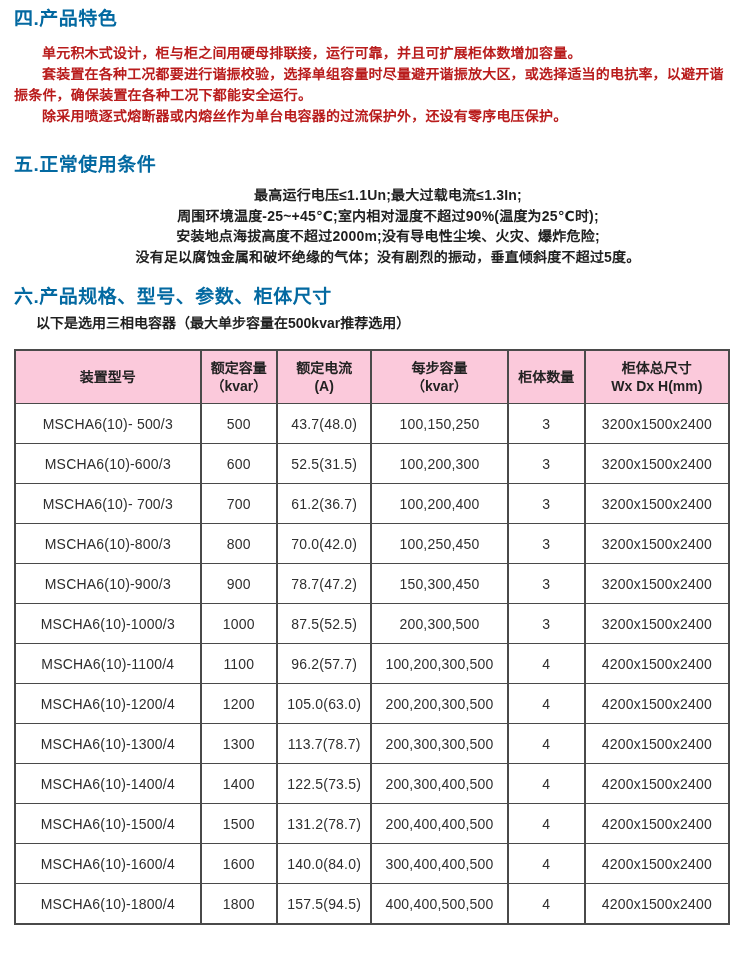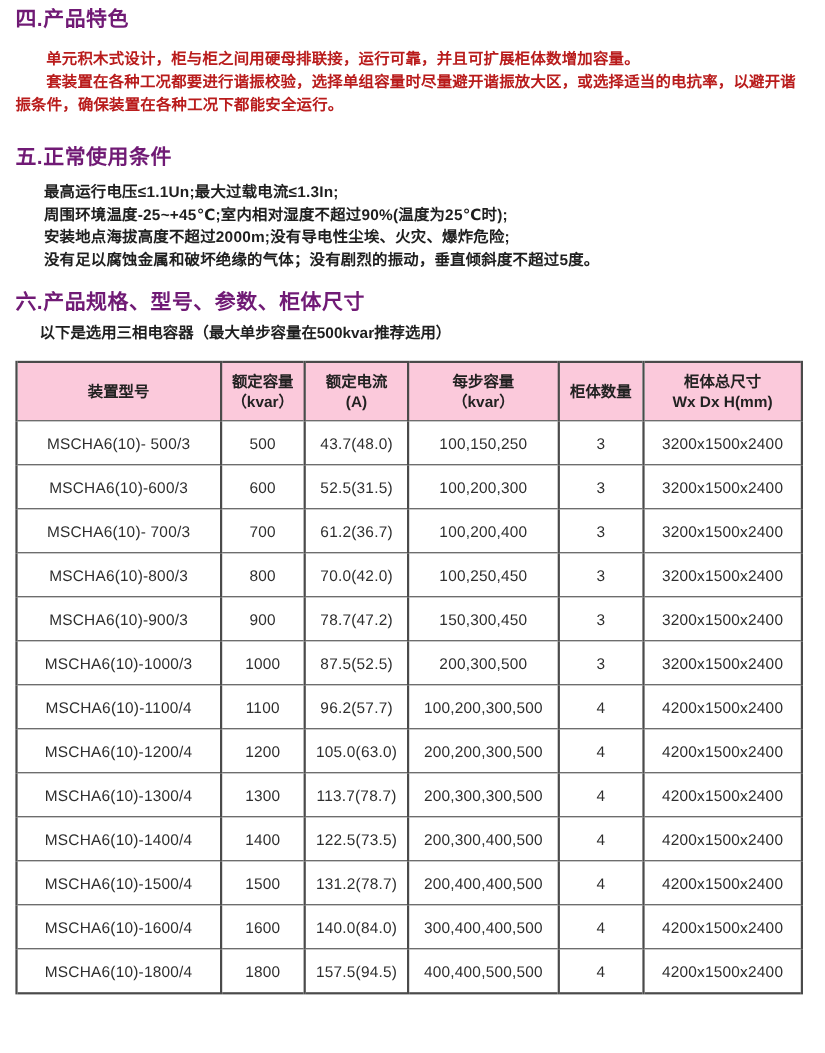--- a/index.html
+++ b/index.html
@@ -15,21 +15,21 @@
     box-sizing:border-box;
     width:750px;
     min-height:957px;
     padding:8px 14px 0 14px;
     overflow:hidden;
   }
   h2.sec-title{
     font-size:19px;
     line-height:22px;
     font-weight:bold;
-    color:#701a75;
+    color:#0369a1;
     margin:0 0 13px 0;
     letter-spacing:0.5px;
   }
   .sec-features .paras p{
     margin:0;
     font-size:14px;
     line-height:21px;
     font-weight:600;
     color:#b91c1c;
     text-indent:2em;
@@ -38,20 +38,21 @@
   .sec-conditions{margin-top:27px;}
   .sec-conditions h2.sec-title{margin-bottom:9px;}
   .sec-conditions .conds p{
     margin:0;
     padding-left:26px;
     font-size:14px;
     line-height:20.5px;
     font-weight:600;
     color:#1f1f1f;
     letter-spacing:0.2px;
+    text-align:center;
   }
   .sec-specs{margin-top:19px;}
   .sec-specs h2.sec-title{margin-bottom:7px;}
   .spec-subtitle{
     margin:0;
     padding-left:22px;
     font-size:14px;
     line-height:17px;
     font-weight:600;
     color:#1f1f1f;
@@ -94,20 +95,21 @@
 </head>
 <body>
 
 <div class="page">
 
   <section class="sec-features">
     <h2 class="sec-title">四.产品特色</h2>
     <div class="paras" id="features-paras">
         <p>单元积木式设计，柜与柜之间用硬母排联接，运行可靠，并且可扩展柜体数增加容量。</p>
         <p>套装置在各种工况都要进行谐振校验，选择单组容量时尽量避开谐振放大区，或选择适当的电抗率，以避开谐振条件，确保装置在各种工况下都能安全运行。</p>
+        <p>除采用喷逐式熔断器或内熔丝作为单台电容器的过流保护外，还设有零序电压保护。</p>
       </div>
   </section>
 
   <section class="sec-conditions">
     <h2 class="sec-title">五.正常使用条件</h2>
     <div class="conds" id="conditions-list">
         <p>最高运行电压≤1.1Un;最大过载电流≤1.3In;</p>
         <p>周围环境温度-25~+45℃;室内相对湿度不超过90%(温度为25℃时);</p>
         <p>安装地点海拔高度不超过2000m;没有导电性尘埃、火灾、爆炸危险;</p>
         <p>没有足以腐蚀金属和破坏绝缘的气体；没有剧烈的振动，垂直倾斜度不超过5度。</p>

